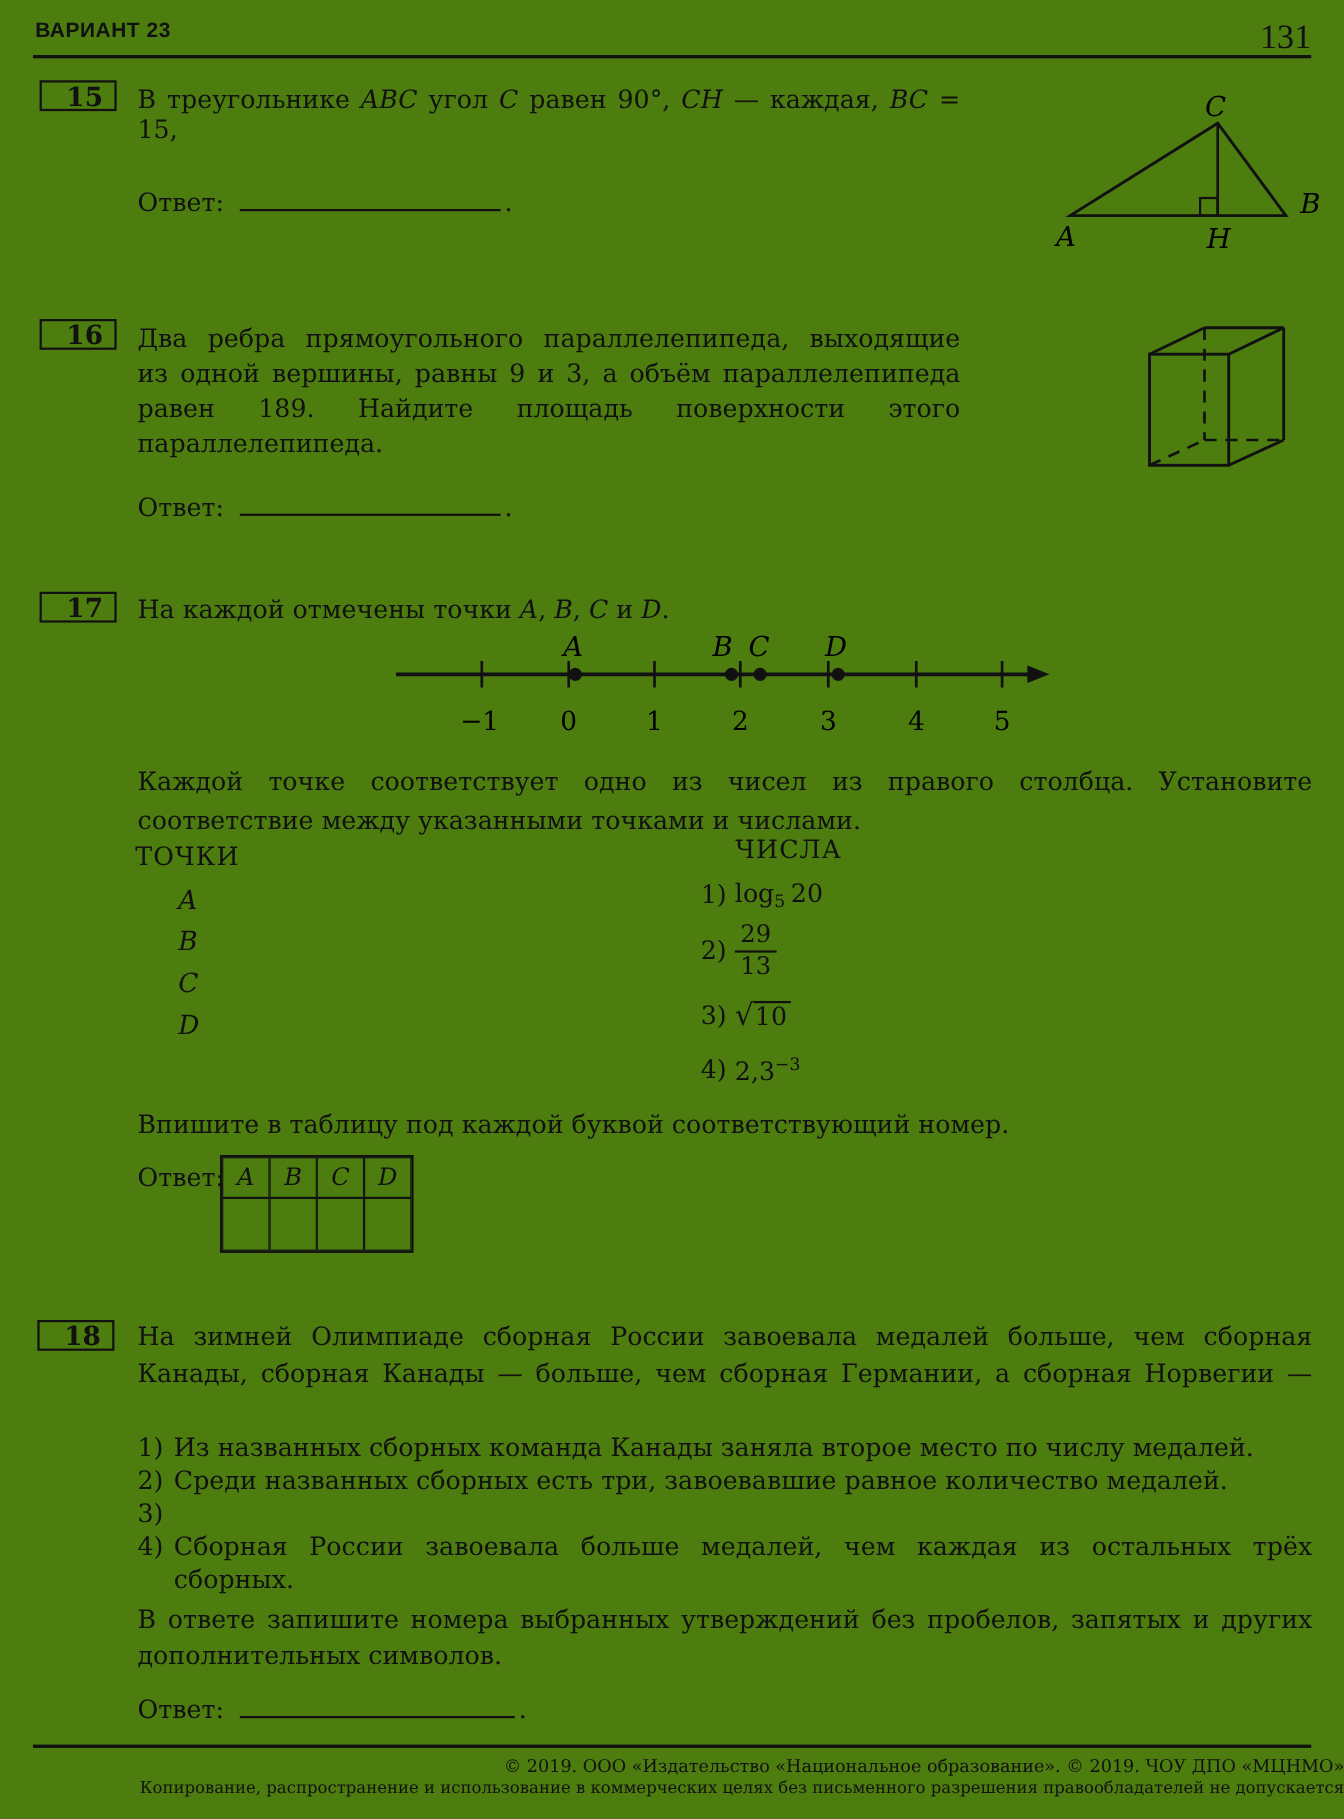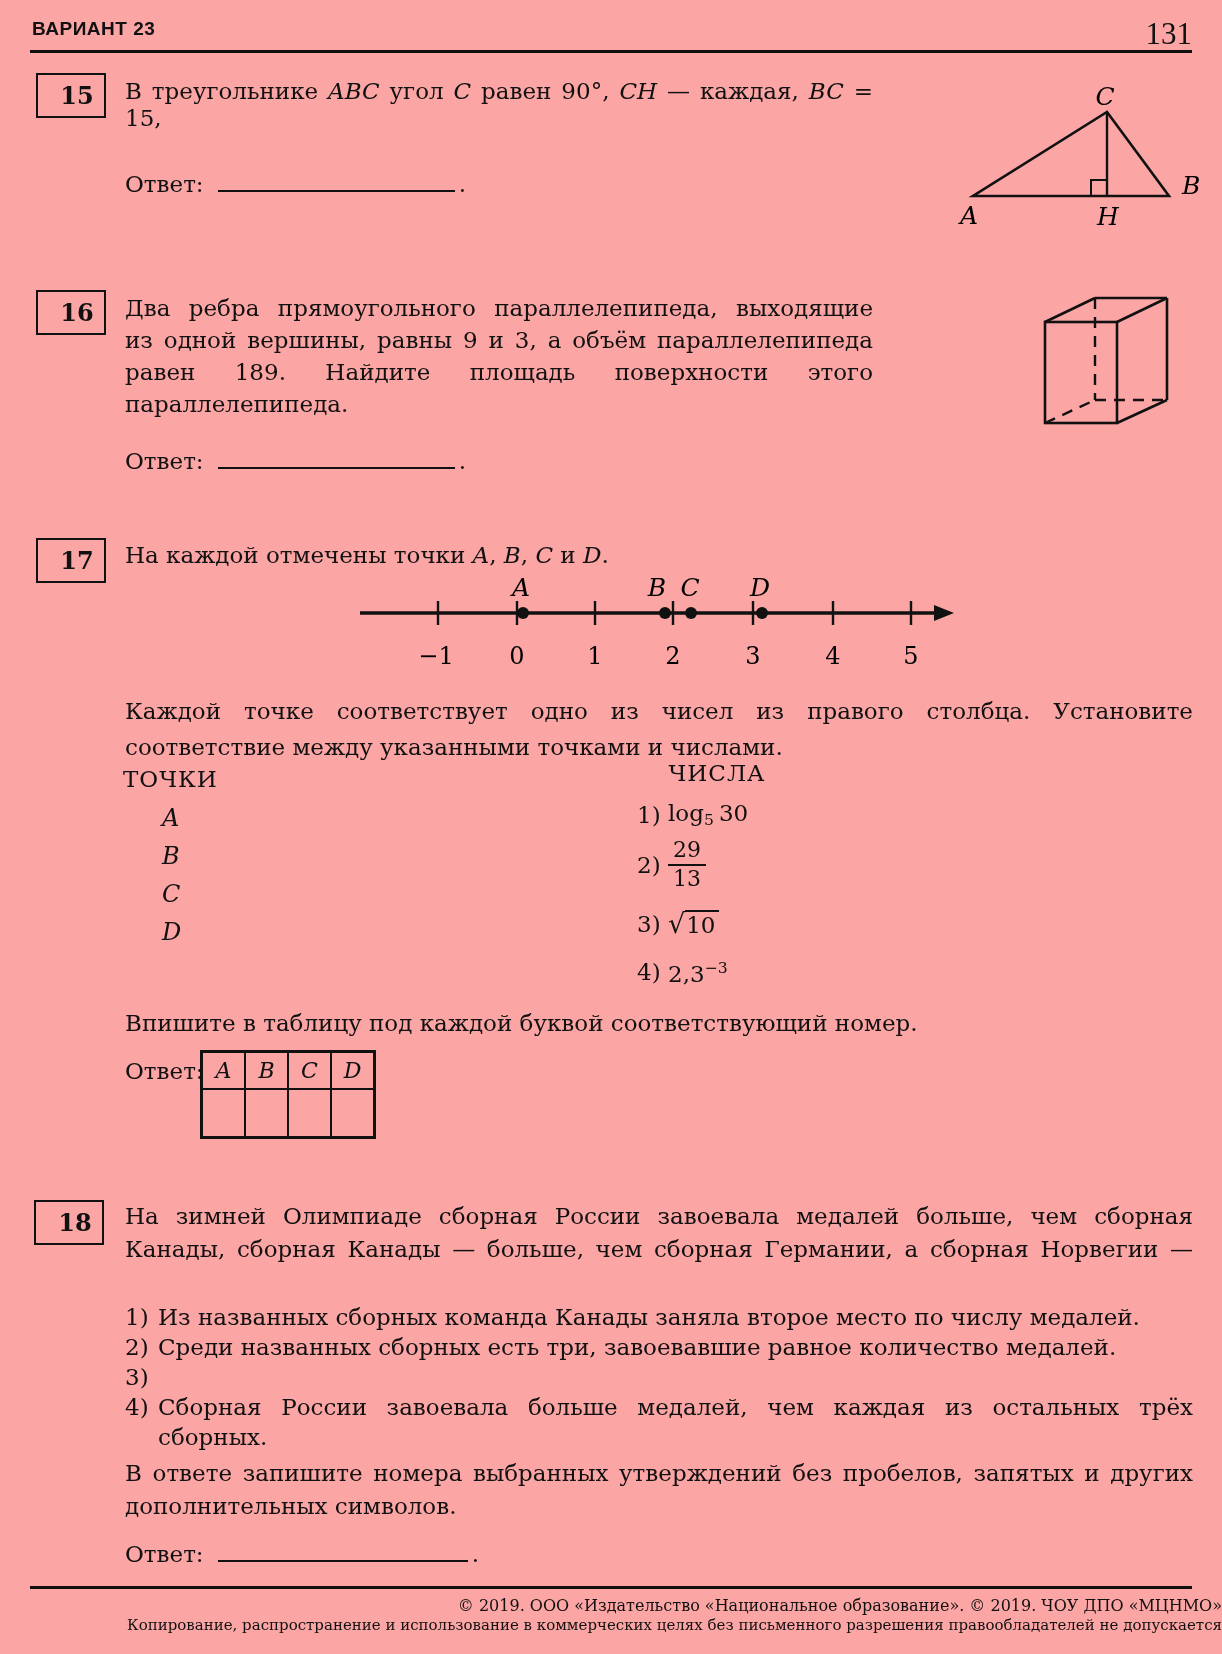--- a/index.html
+++ b/index.html
@@ -1,29 +1,29 @@
 <!DOCTYPE html>
 <html><head>
 <meta charset="utf-8">
 <style>
   html,body{margin:0;padding:0;background:#e8e8e8;}
   .page{
     position:relative;width:1222px;height:1654px;margin:0 auto;
-    background:#fca5a5;color:#111;
+    background:#4d7c0f;color:#111;
     font-family:"DejaVu Serif","Liberation Serif",serif;
     overflow:hidden;
   }
   .abs{position:absolute;}
   .tline{font-size:23px;line-height:27px;white-space:nowrap;}
   .just{text-align:justify;text-align-last:justify;white-space:normal;}
   .it{font-style:italic;}
   .sub{font-size:0.68em;vertical-align:-0.28em;}
   .sup{font-size:0.68em;vertical-align:0.55em;}
   .qbox{
-    box-sizing:border-box;width:70px;height:45px;border:2.5px solid #111;
+    box-sizing:border-box;width:70px;height:28px;border:2.5px solid #111;
     display:flex;align-items:center;justify-content:center;
     font-weight:bold;font-size:24px;padding-left:12px;
   }
   .hdr-left{font-family:"Liberation Sans",sans-serif;font-weight:bold;font-size:19px;letter-spacing:0.5px;}
   .hdr-page{font-size:31px;font-family:Liberation Serif, serif;}
   .rule{background:#111;height:3px;}
   .ans-row{font-size:23px;white-space:nowrap;}
   .blank{display:inline-block;border-bottom:2.5px solid #111;height:22px;vertical-align:baseline;margin-left:14px;}
   .dot-after{margin-left:4px;}
   .colhdr{font-size:23px;letter-spacing:1px;}
@@ -134,21 +134,21 @@
   <div class="abs colhdr" style="left:123px;top:766px;">ТОЧКИ</div>
   <div class="abs colhdr" style="left:617px;top:760px;width:200px;text-align:center;">ЧИСЛА</div>
 
   <div class="abs pt" style="left:162px;top:804px;">A</div>
   <div class="abs pt" style="left:162px;top:842px;">B</div>
   <div class="abs pt" style="left:162px;top:880px;">C</div>
   <div class="abs pt" style="left:162px;top:918px;">D</div>
 
   <div class="abs num-row" style="left:637px;top:800px;">
     <span class="num-mark">1)</span>
-    <span><span>log</span><span class="sub">5</span><span class="logarg">30</span></span>
+    <span><span>log</span><span class="sub">5</span><span class="logarg">20</span></span>
   </div>
   <div class="abs num-row" style="left:637px;top:838px;">
     <span class="num-mark">2)</span>
     <span class="frac">
         <span class="fr-num">29</span>
         <span class="fr-den">13</span>
       </span>
   </div>
   <div class="abs num-row" style="left:637px;top:908px;">
     <span class="num-mark">3)</span>

